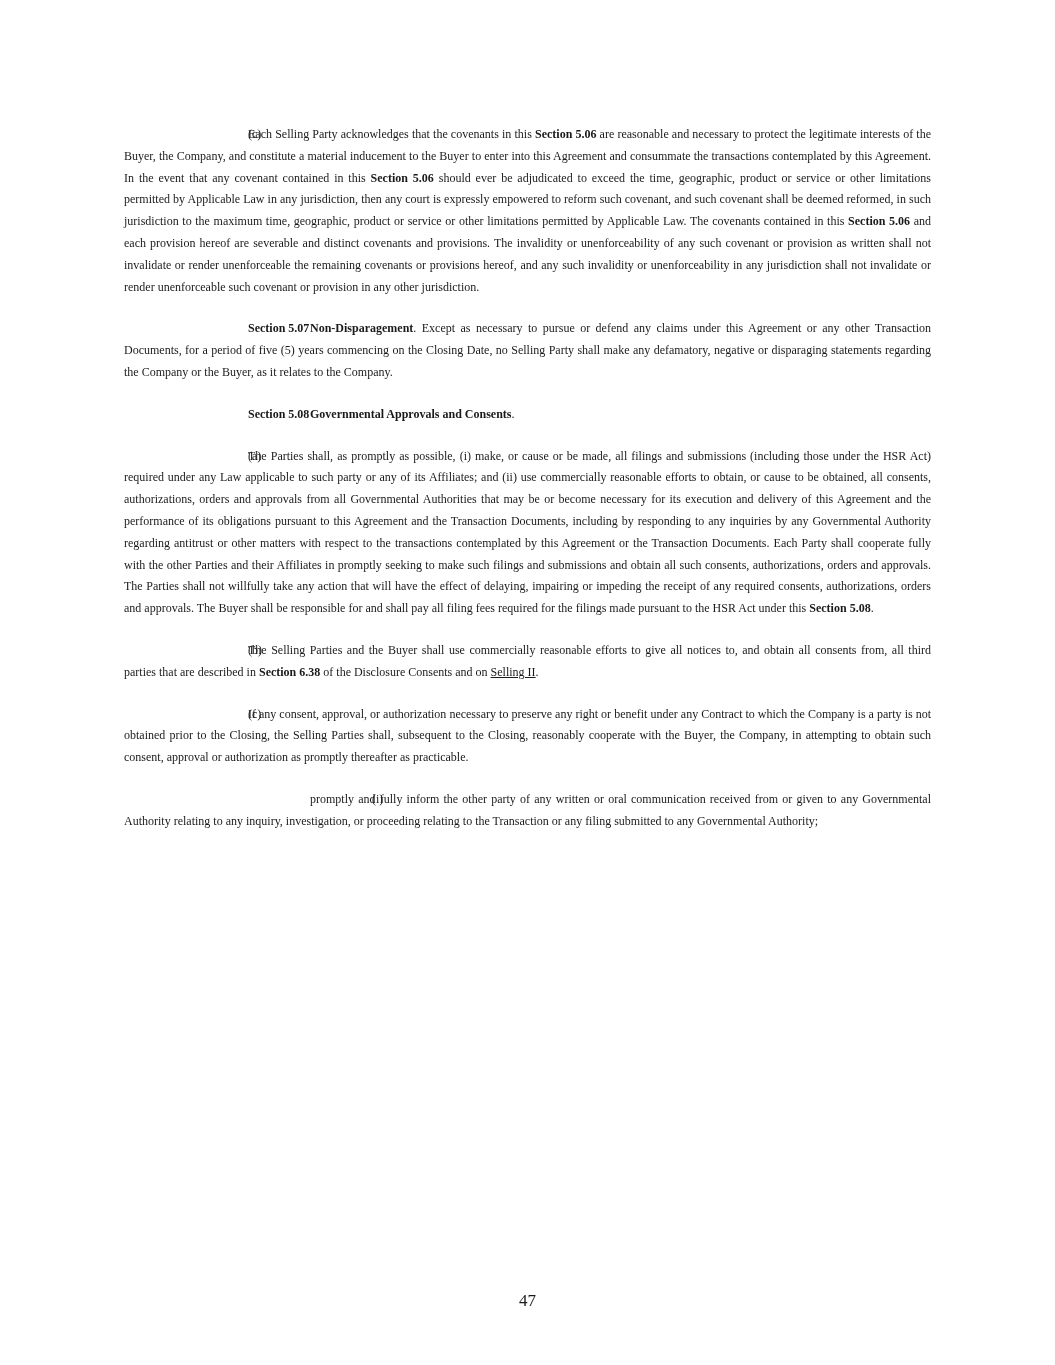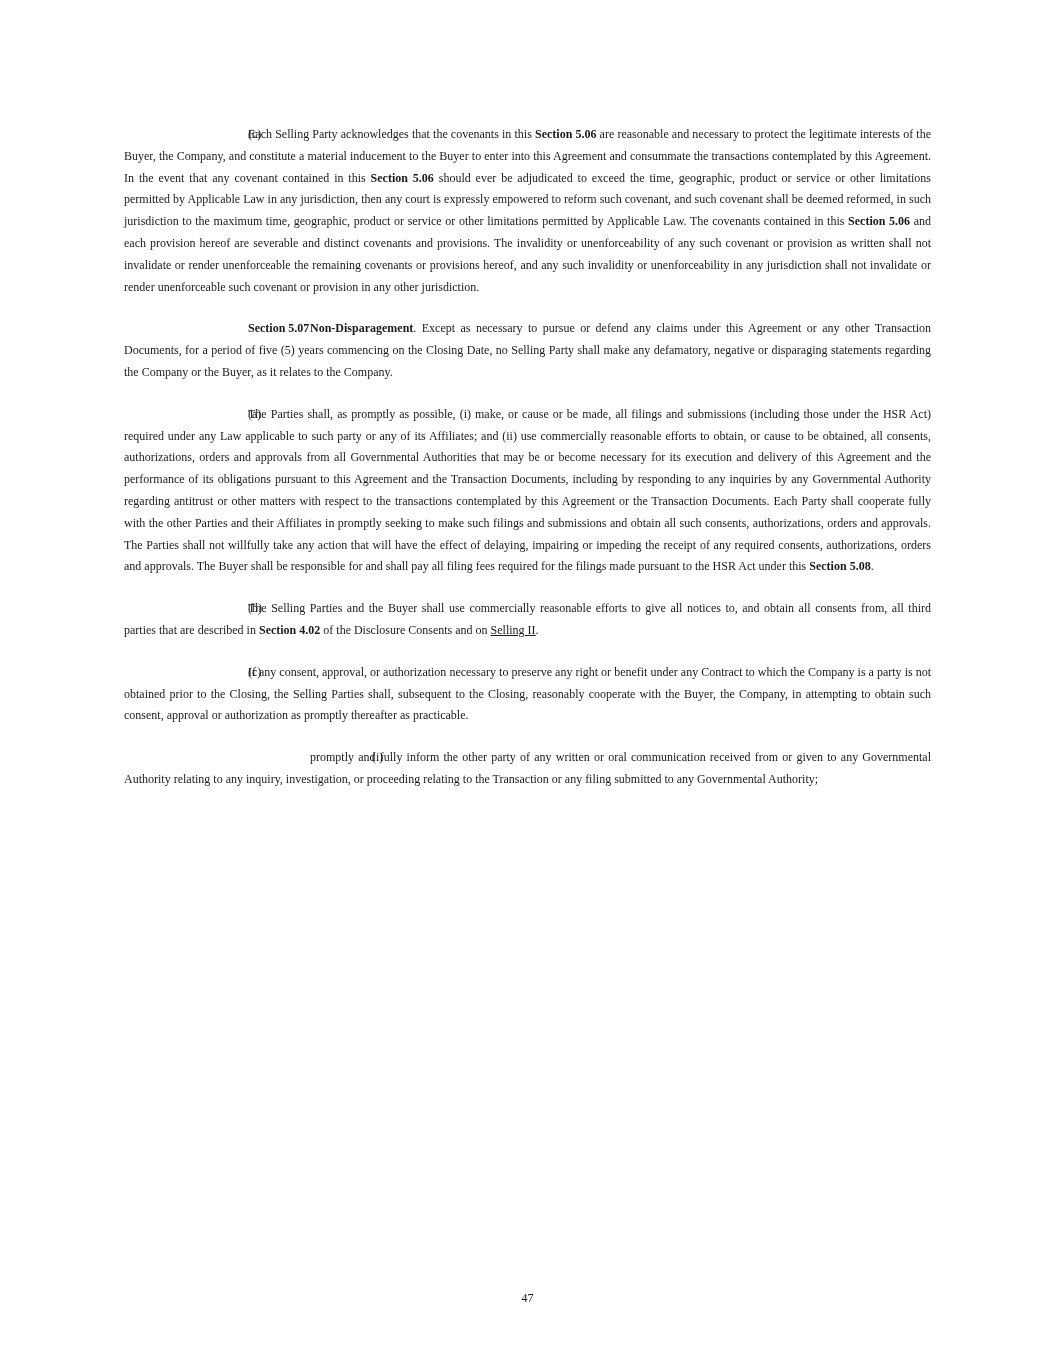--- a/index.html
+++ b/index.html
@@ -18,39 +18,40 @@
   .indent1 { text-indent: 62px; }
   .indent2 { text-indent: 124px; }
   b, .bold { font-weight: bold; }
   .u { text-decoration: underline; }
   .page-number {
     position: absolute;
     left: 0; right: 0;
     top: 1291px;
     text-align: center;
     font-family: "Liberation Serif", serif;
-    font-size: 12px;
+    font-size: 17px;
     color: #1a1a1a;
   }
   .tab { display: inline-block; }
   .t62 { width: 62px; }
 </style>
 </head>
 <body>
 
 <div class="page">
 
   <p class="para indent1"><span class="tab t62">(c)</span><span>Each Selling Party acknowledges that the covenants in this </span><b>Section 5.06</b><span> are reasonable and necessary to protect the legitimate interests of the Buyer, the Company, and constitute a material inducement to the Buyer to enter into this Agreement and consummate the transactions contemplated by this Agreement.  In the event that any covenant contained in this </span><b>Section 5.06</b><span> should ever be adjudicated to exceed the time, geographic, product or service or other limitations permitted by Applicable Law in any jurisdiction, then any court is expressly empowered to reform such covenant, and such covenant shall be deemed reformed, in such jurisdiction to the maximum time, geographic, product or service or other limitations permitted by Applicable Law.  The covenants contained in this </span><b>Section 5.06</b><span> and each provision hereof are severable and distinct covenants and provisions.  The invalidity or unenforceability of any such covenant or provision as written shall not invalidate or render unenforceable the remaining covenants or provisions hereof, and any such invalidity or unenforceability in any jurisdiction shall not invalidate or render unenforceable such covenant or provision in any other jurisdiction.</span></p>
 
   <p class="para indent1"><b class="tab" style="width:124px">Section 5.07</b><b>Non-Disparagement</b><span>.</span><span>  Except as necessary to pursue or defend any claims under this Agreement or any other Transaction Documents, for a period of five (5) years commencing on the Closing Date, no Selling Party shall make any defamatory, negative or disparaging statements regarding the Company or the Buyer, as it relates to the Company.</span></p>
 
+  <p class="para indent1"><b class="tab" style="width:124px">Section 5.08</b><b>Governmental Approvals and Consents</b><span>.</span></p>
 
   <p class="para indent1"><span class="tab t62">(a)</span><span>The Parties shall, as promptly as possible, (i) make, or cause or be made, all filings and submissions (including those under the HSR Act) required under any Law applicable to such party or any of its Affiliates; and (ii) use commercially reasonable efforts to obtain, or cause to be obtained, all consents, authorizations, orders and approvals from all Governmental Authorities that may be or become necessary for its execution and delivery of this Agreement and the performance of its obligations pursuant to this Agreement and the Transaction Documents, including by responding to any inquiries by any Governmental Authority regarding antitrust or other matters with respect to the transactions contemplated by this Agreement or the Transaction Documents. Each Party shall cooperate fully with the other Parties and their Affiliates in promptly seeking to make such filings and submissions and obtain all such consents, authorizations, orders and approvals. The Parties shall not willfully take any action that will have the effect of delaying, impairing or impeding the receipt of any required consents, authorizations, orders and approvals. The Buyer shall be responsible for and shall pay all filing fees required for the filings made pursuant to the HSR Act under this </span><b>Section 5.08</b><span>.</span></p>
 
-  <p class="para indent1"><span class="tab t62">(b)</span><span>The Selling Parties and the Buyer shall use commercially reasonable efforts to give all notices to, and obtain all consents from, all third parties that are described in </span><b>Section 4.02</b><span> of the Disclosure Consents and on </span><span class="u">Selling II</span><span>.</span></p>
+  <p class="para indent1"><span class="tab t62">(b)</span><span>The Selling Parties and the Buyer shall use commercially reasonable efforts to give all notices to, and obtain all consents from, all third parties that are described in </span><b>Section 6.38</b><span> of the Disclosure Consents and on </span><span class="u">Selling II</span><span>.</span></p>
 
   <p class="para indent1"><span class="tab t62">(c)</span><span>If any consent, approval, or authorization necessary to preserve any right or benefit under any Contract to which the Company is a party is not obtained prior to the Closing, the Selling Parties shall, subsequent to the Closing, reasonably cooperate with the Buyer, the Company, in attempting to obtain such consent, approval or authorization as promptly thereafter as practicable.</span></p>
 
 
   <p class="para indent2"><span class="tab t62">(i)</span><span>promptly and fully inform the other party of any written or oral communication received from or given to any Governmental Authority relating to any inquiry, investigation, or proceeding relating to the Transaction or any filing submitted to any Governmental Authority;</span></p>
 
 </div>
 
 <div class="page-number">47</div>
 

